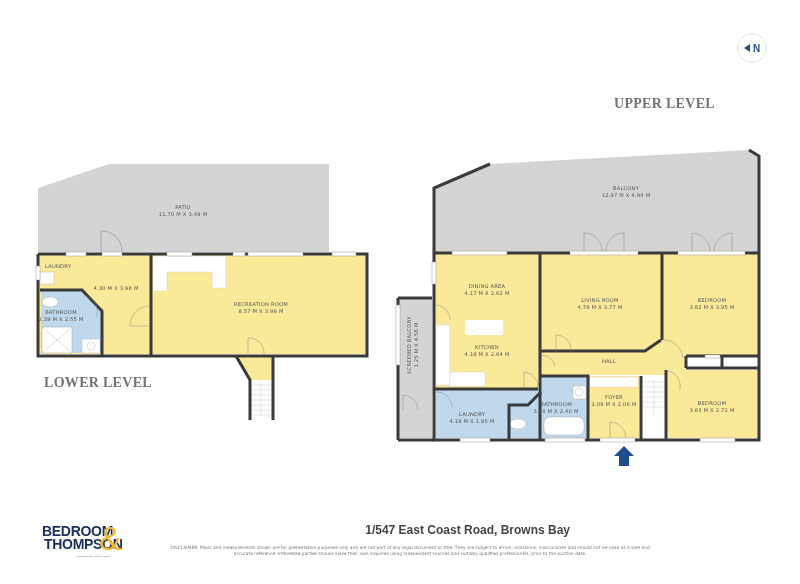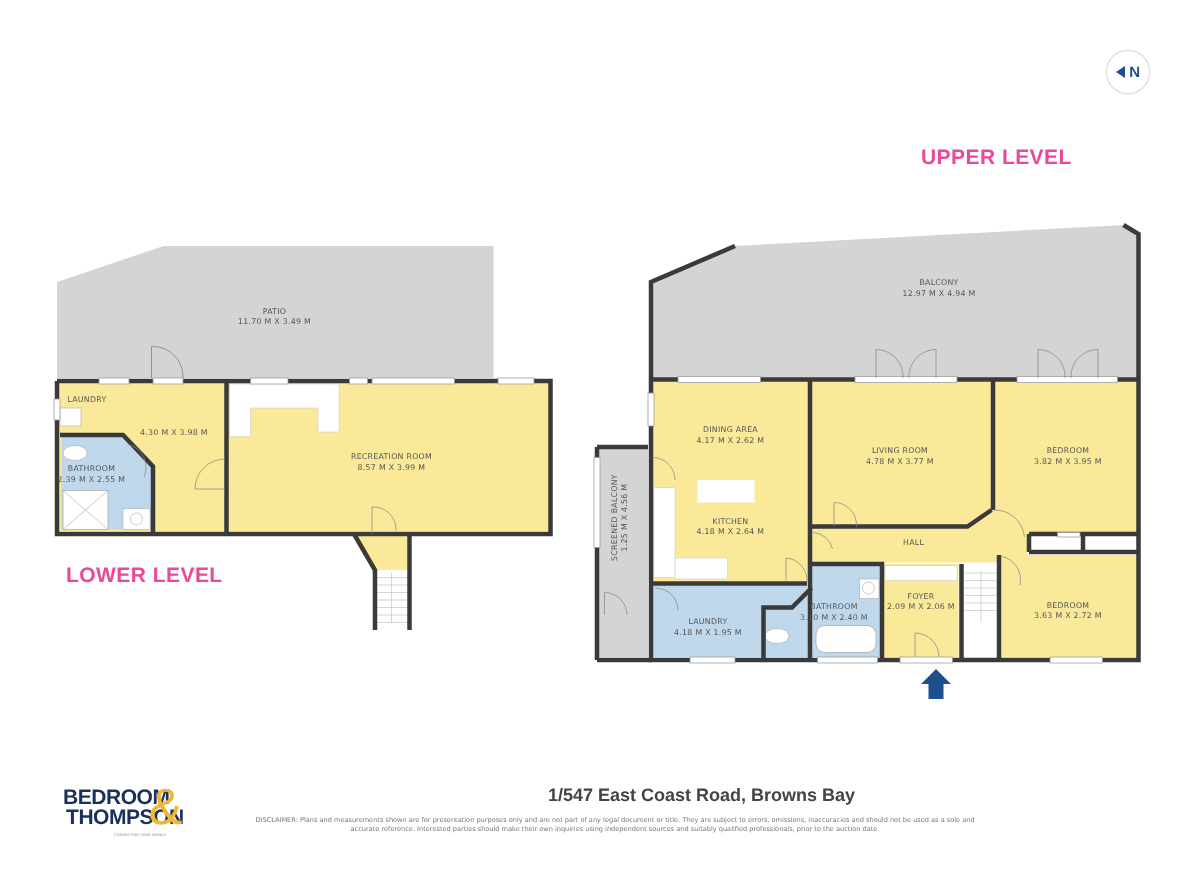--- a/index.html
+++ b/index.html
@@ -1,19 +1,19 @@
 <!DOCTYPE html>
 <html><head>
 <meta charset="utf-8">
 <style>
   html,body{margin:0;padding:0;background:#ffffff;}
   body{width:800px;height:584px;position:relative;overflow:hidden;font-family:"Liberation Sans",sans-serif;}
   #plan{position:absolute;left:0;top:0;width:800px;height:584px;}
   .lbl{font-family:"DejaVu Sans",sans-serif;font-size:5.2px;fill:#555;text-anchor:middle;letter-spacing:0.2px;}
-  .level{position:absolute;font-family:Liberation Sans, sans-serif;font-weight:bold;color:#ec4899;font-size:14px;letter-spacing:0.3px;}
+  .level{position:absolute;font-family:Liberation Serif, serif;font-weight:bold;color:#737373;font-size:14px;letter-spacing:0.3px;}
   .compass{position:absolute;left:737px;top:33px;width:30px;height:30px;border:1px solid #e2e2e2;border-radius:50%;box-sizing:border-box;display:flex;align-items:center;justify-content:center;}
   .compass .n{font-weight:bold;color:#1f4e8c;font-size:10px;margin-left:3px;}
   .compass .arr{width:0;height:0;border-top:4px solid transparent;border-bottom:4px solid transparent;border-right:6px solid #1f4e8c;}
   .logo{position:absolute;left:28px;top:523px;width:104px;height:36px;}
   .logo .l1,.logo .l2{position:absolute;font-family:"Liberation Sans",sans-serif;font-weight:bold;color:#1b2f5b;font-size:14px;line-height:14px;letter-spacing:-0.3px;}
   .logo .l1{left:14px;top:1px;}
   .logo .l2{left:16px;top:14px;}
   .logo .amp{position:absolute;left:71px;top:-2px;font-size:34px;line-height:34px;color:#f2b632;font-family:"Liberation Sans",sans-serif;}
   .logo .tag{position:absolute;left:48px;top:32px;font-size:2.5px;color:#888;}
   .address{position:absolute;left:250px;top:523px;width:320px;text-align:right;font-family:"Liberation Sans",sans-serif;font-size:12px;color:#444;font-weight:bold;}

